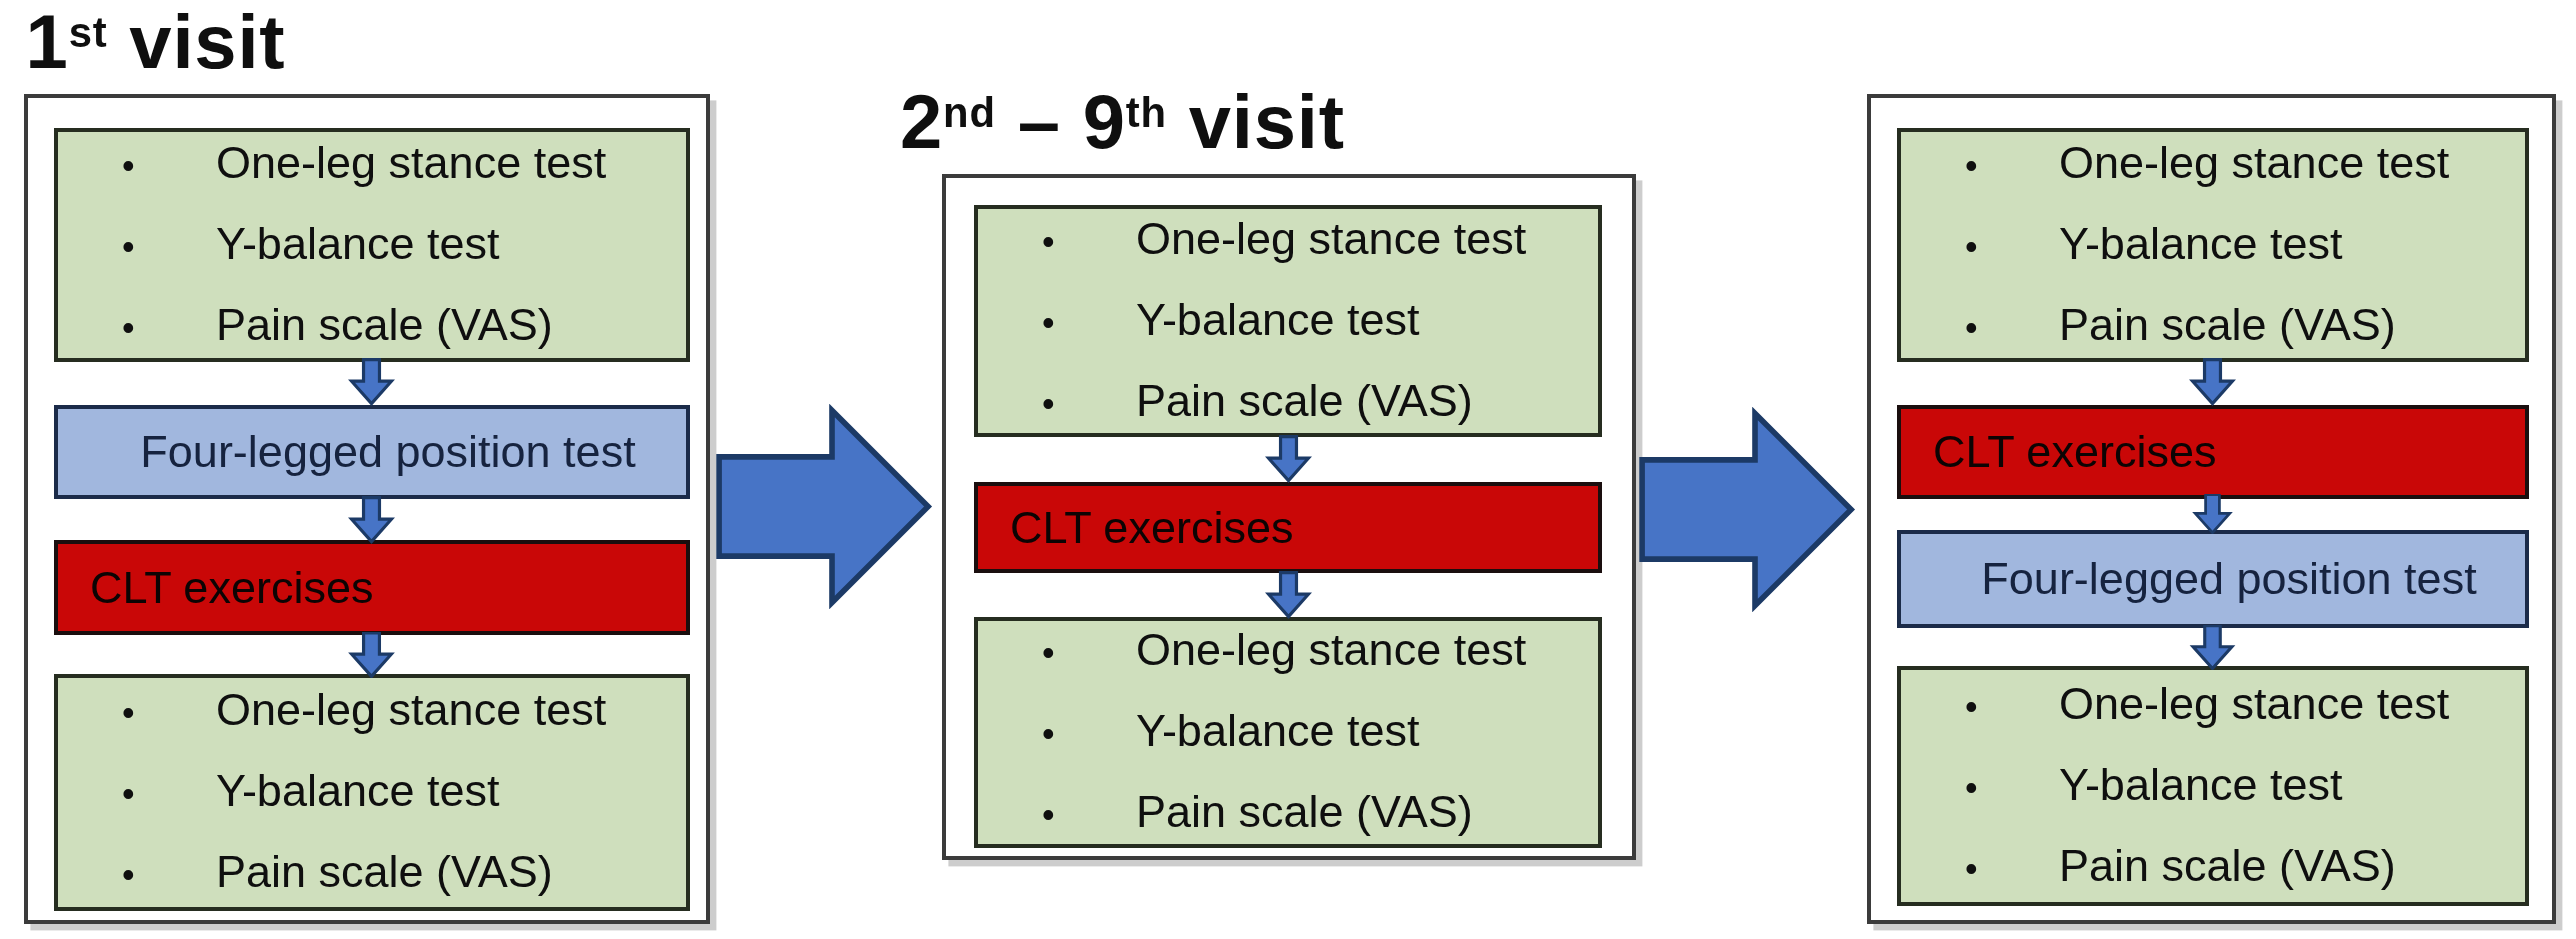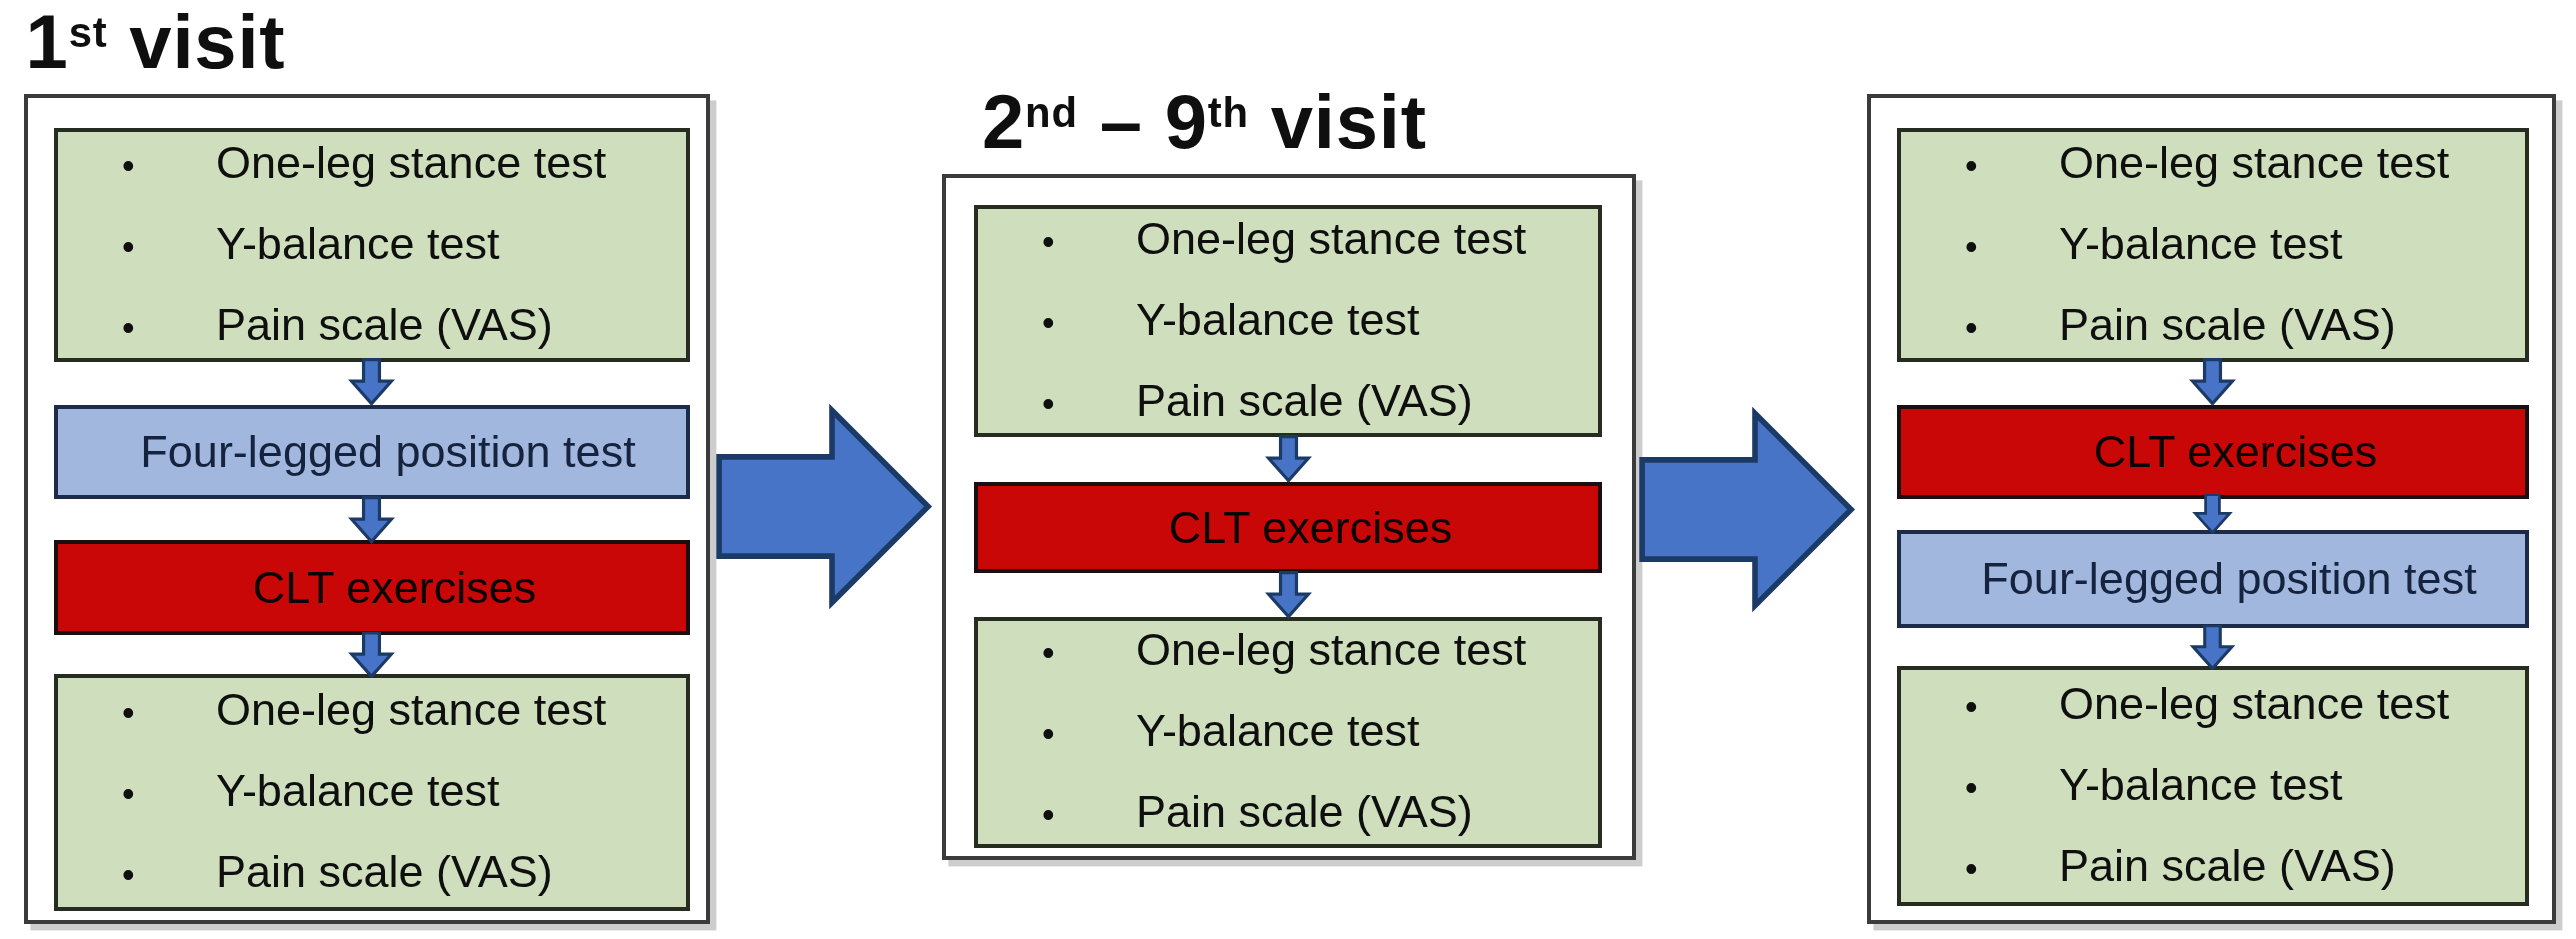--- a/index.html
+++ b/index.html
@@ -31,40 +31,40 @@
   }
   .title .sup{ font-size:0.55em; vertical-align:0.5em; font-weight:700;}
   .box{
     box-sizing:border-box; z-index:2;
     display:flex; flex-direction:column; justify-content:center;
   }
   .box.green{ background:var(--green-fill); border:4px solid var(--green-border);}
   .box.blue { background:var(--blue-fill);  border:4px solid var(--blue-border);
               color:var(--blue-text); align-items:center;}
   .box.red  { background:var(--red-fill);   border:4px solid var(--red-border);
-              color:#0c0404; align-items:center;padding-left:13px;}
+              color:#0c0404; align-items:flex-start;}
   .box-label{ font-size:45px; white-space:nowrap;margin-left:32px; }
   ul.tests{ list-style:none; margin:0; padding:0; }
   ul.tests li{ display:flex; align-items:baseline; line-height:78px; font-size:45px; }
   ul.tests .dot{ flex:0 0 auto; margin-left:64px; width:94px; font-size:0.8em; }
   .sArrow{ z-index:3; }
   .bArrow{ z-index:3; }
   svg{ display:block; }
   polygon.arrow{ fill:var(--arrow-fill); stroke:var(--arrow-stroke); }
 </style>
 </head>
 <body>
 
 <div id="stage">
 
   <div class="abs title" style="left:25.6px; top:1.6px;">
     <span>1</span><sup class="sup">st</sup><span> visit</span>
   </div>
 
-  <div class="abs title" style="left:982px; top:82px;">
+  <div class="abs title" style="left:900px; top:82px;">
     <span>2</span><sup class="sup">nd</sup><span> – 9</span><sup class="sup">th</sup><span> visit</span>
   </div>
 
 
   <div class="abs panel" style="left:24px;  top:94px; width:686px; height:830px;"></div>
   <div class="abs panel" style="left:942px; top:174px; width:694px; height:686px;"></div>
   <div class="abs panel" style="left:1867px; top:94px; width:689px; height:830px;"></div>
 
   <div class="abs box green" style="left:54px; top:128px; width:636px; height:234px;">
     <ul class="tests">

